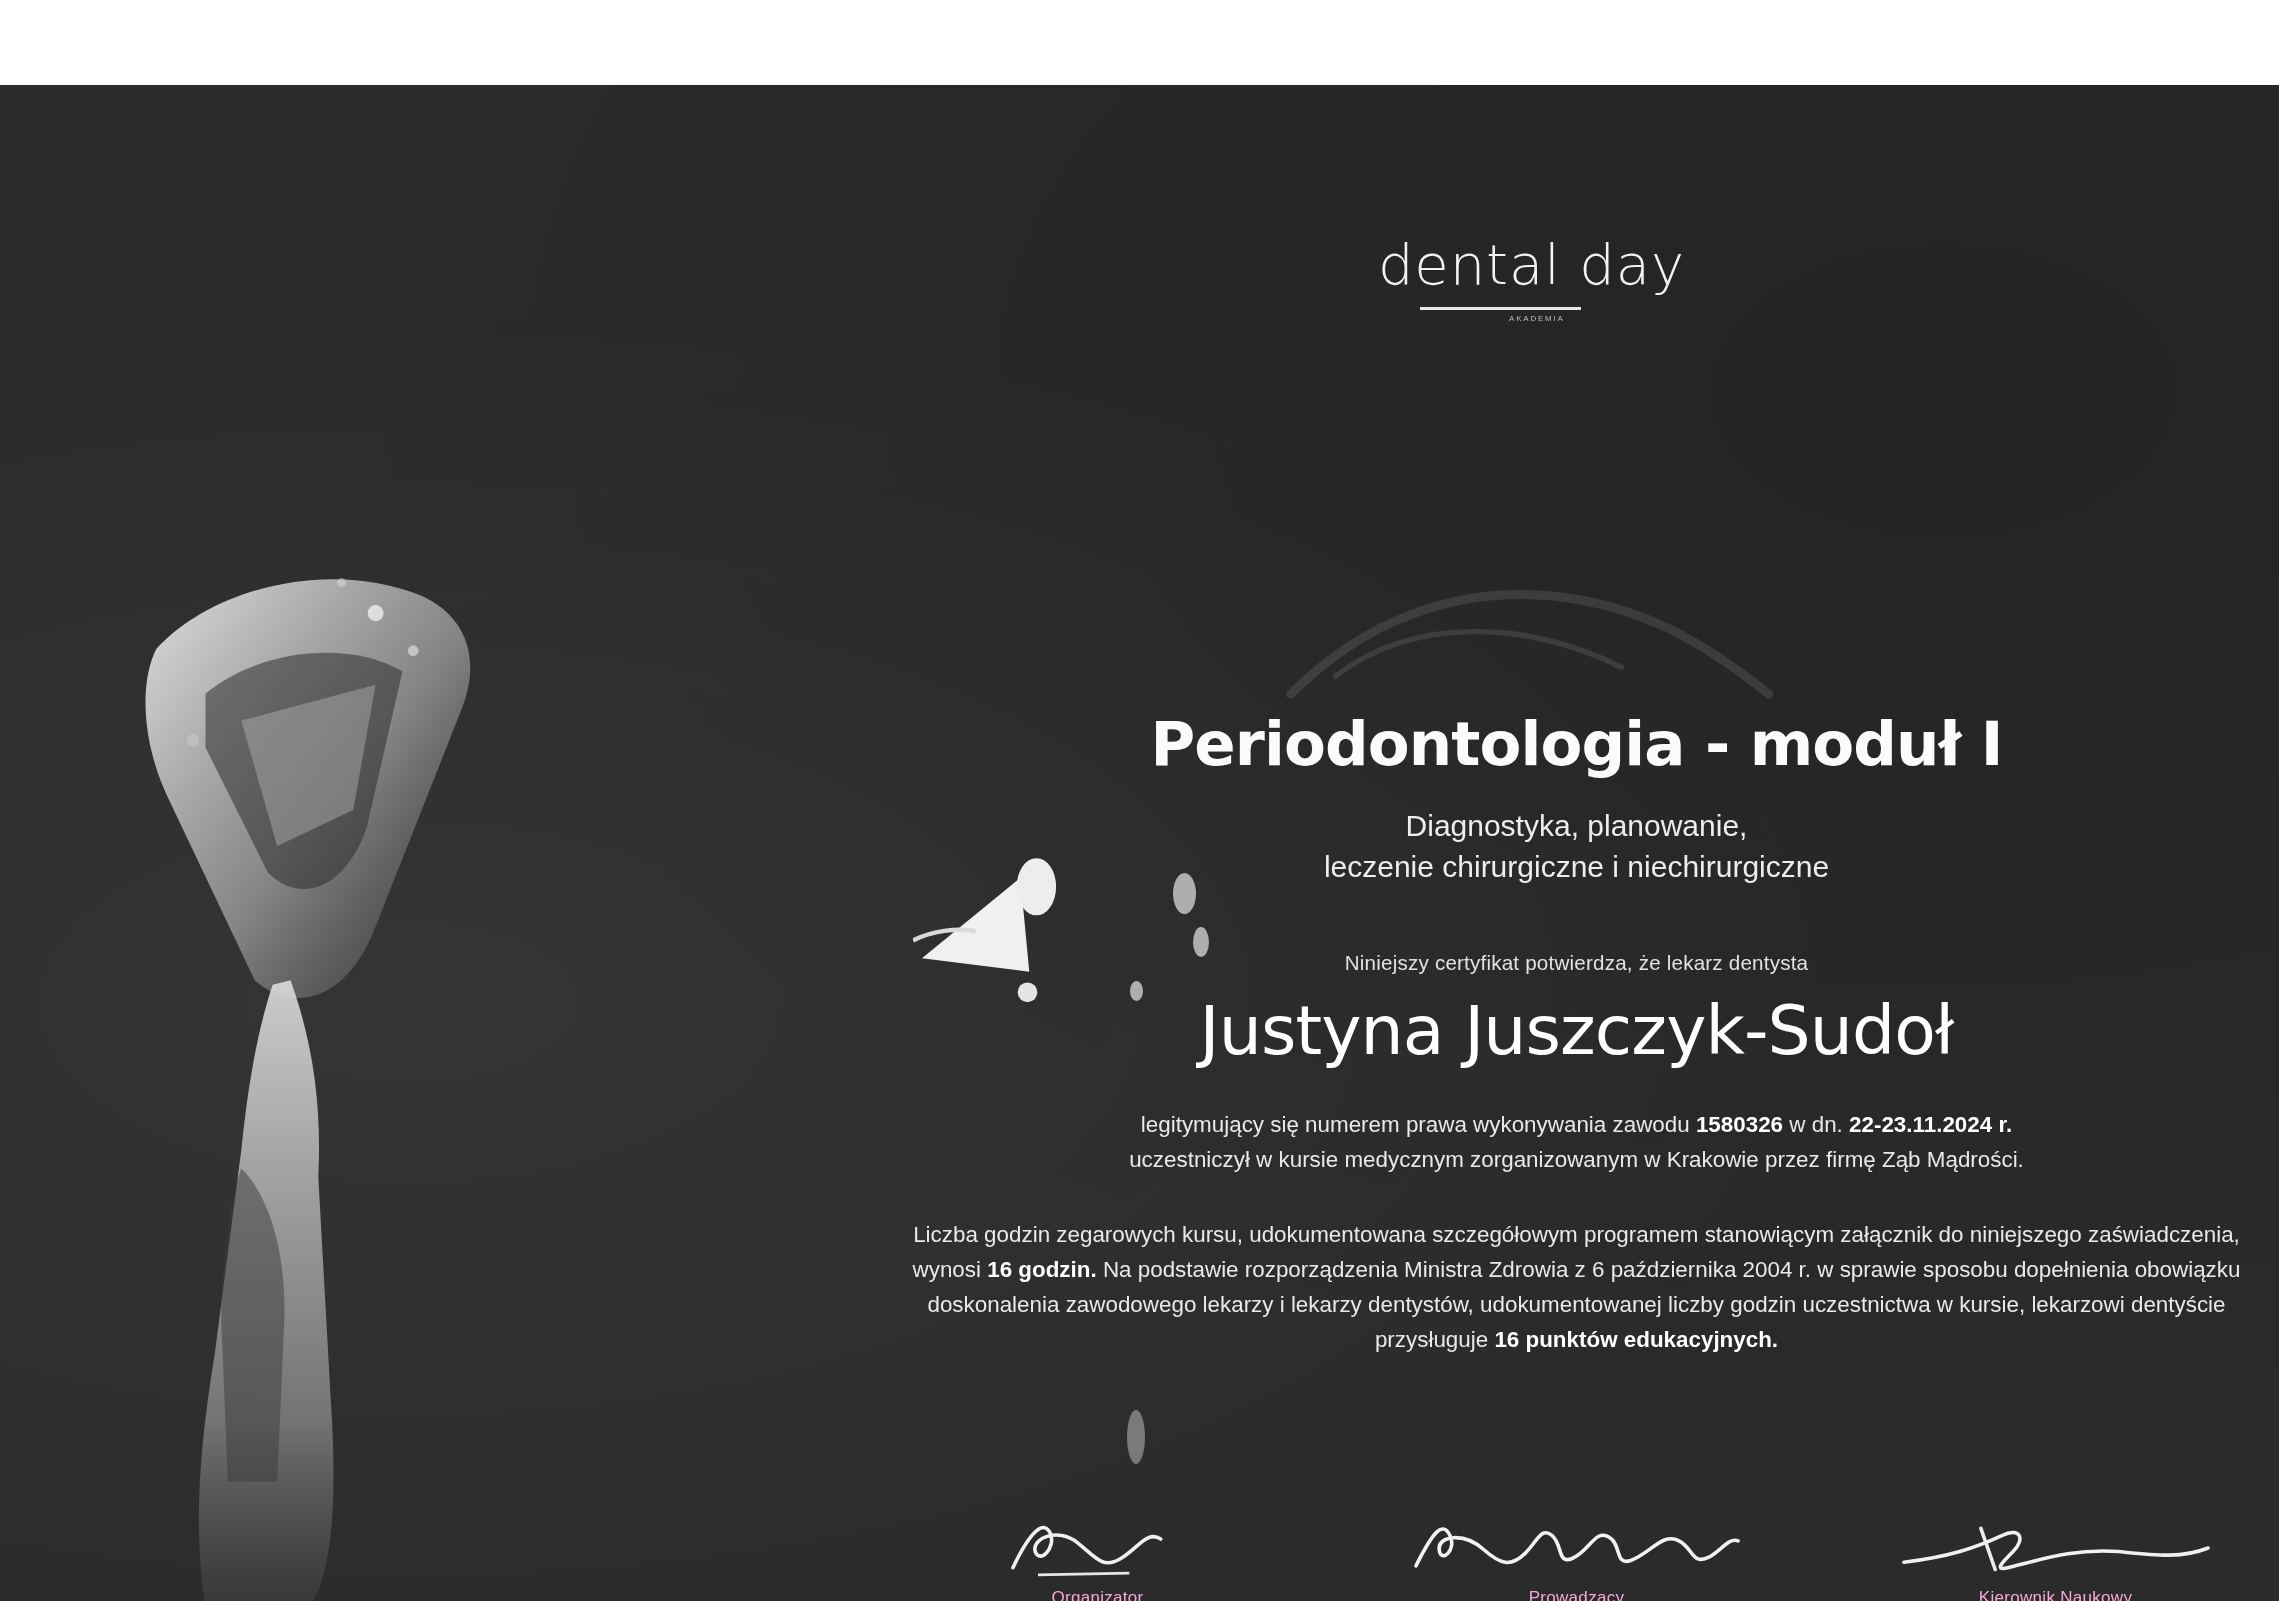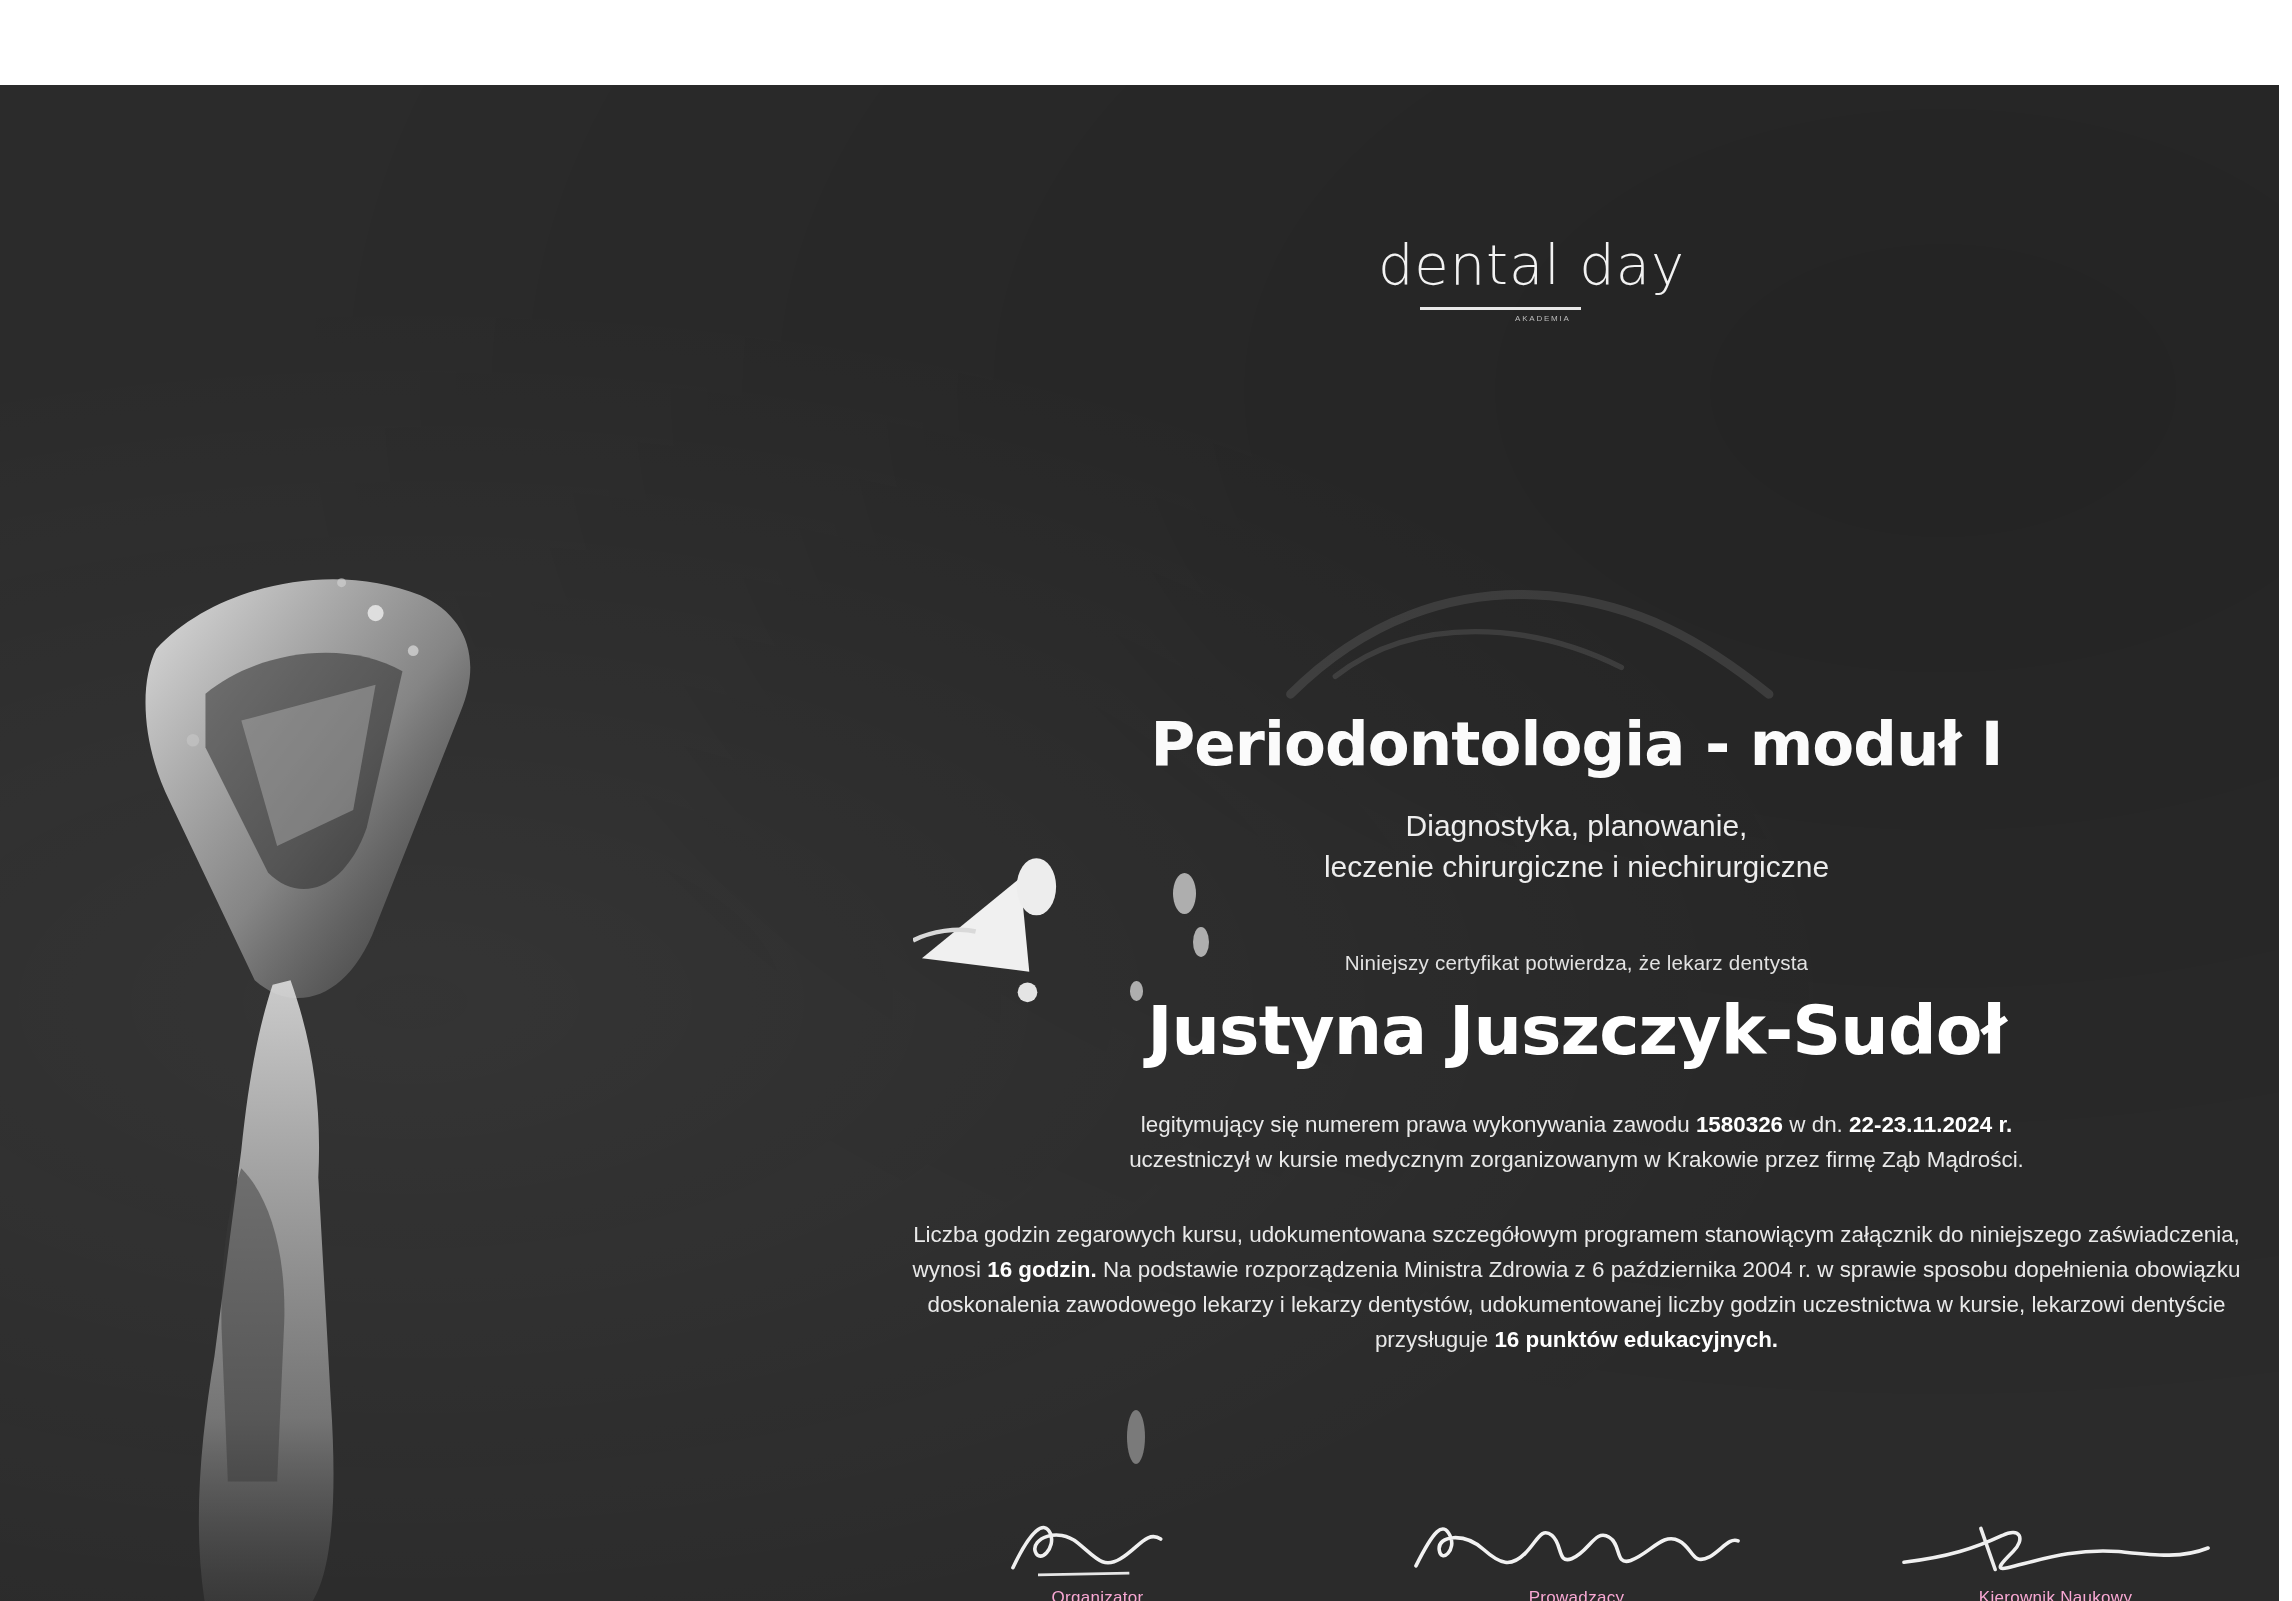--- a/index.html
+++ b/index.html
@@ -75,21 +75,21 @@
   .logo-underline {
     position: absolute;
     left: 81px;
     top: 70px;
     width: 161px;
     height: 2.7px;
     background: #e8e8e8;
   }
   .logo-sub {
     position: absolute;
-    left: 176px;
+    left: 170px;
     top: 77px;
     font-size: 8px;
     letter-spacing: 1.8px;
     color: #bdbdbd;
     white-space: nowrap;
   }
 
   
   .photo {
     position: absolute;
@@ -131,21 +131,21 @@
   .preamble {
     margin-top: 64px;
     font-size: 20.6px;
     font-weight: 300;
     color: #e2e2e2;
     letter-spacing: 0.2px;
   }
   .recipient {
     margin-top: 16px;
     font-family: "DejaVu Sans", sans-serif;
-    font-weight: bold;
+    font-weight: normal;
     font-size: 68px;
     letter-spacing: -0.9px;
     color: #ffffff;
     white-space: nowrap;
   }
   .para {
     font-size: 22.4px;
     font-weight: 300;
     line-height: 1.55;
     color: #e9e9e9;

